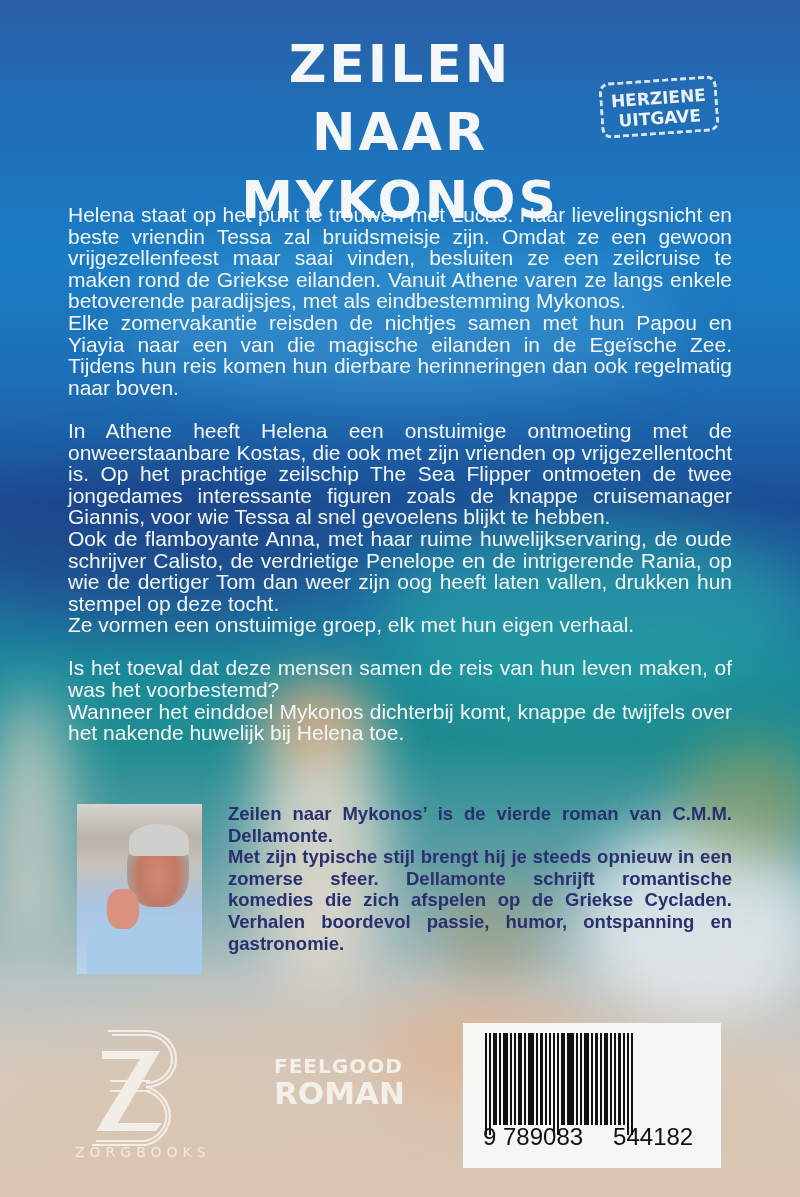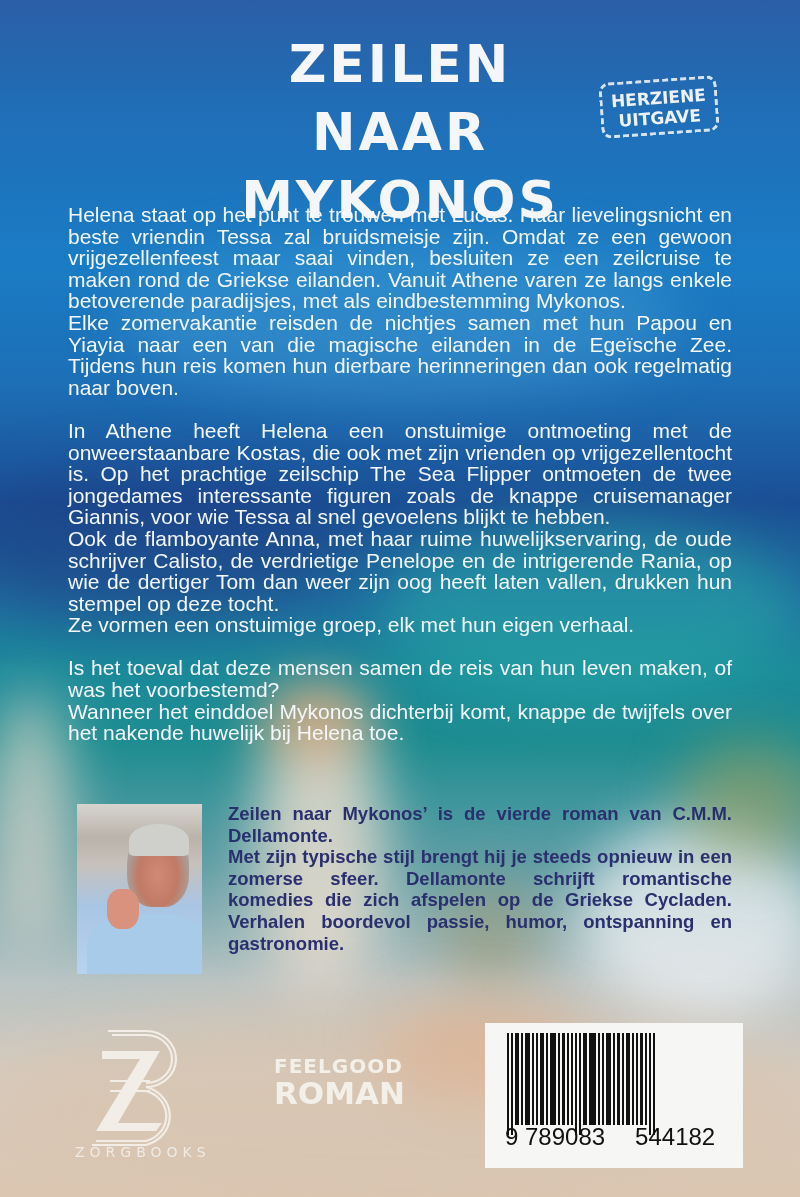--- a/index.html
+++ b/index.html
@@ -28,21 +28,21 @@
   .bio { position:absolute; left:228px; top:803px; width:504px; color:#2a2f6e; font-family:"Liberation Sans", sans-serif;
     font-size:18.5px; line-height:21.6px; text-align:justify;font-weight:bold; }
   .bio p { margin:0; }
   .bio b { color:#27306e; }
   .logo { position:absolute; left:88px; top:1027px; width:100px; height:122px; }
   .logo-label { position:absolute; left:75px; top:1144px; width:100px; text-align:center; font-size:14px; letter-spacing:5px;
     color:#f0ebe4; font-family:"DejaVu Sans", sans-serif; }
   .feelgood { position:absolute; left:274px; top:1055px; color:#f3efe9; font-weight:bold; font-family:"DejaVu Sans", sans-serif; }
   .feelgood .l1 { font-size:20px; letter-spacing:1px; line-height:22px; }
   .feelgood .l2 { font-size:31px; line-height:32px; letter-spacing:0px; }
-  .barcode-box { position:absolute; left:485px; top:1023px; width:258px; height:145px; background:#f6f6f5; }
+  .barcode-box { position:absolute; left:463px; top:1023px; width:258px; height:145px; background:#f6f6f5; }
   .bars { position:absolute; left:22px; top:10px; width:212px; height:98px; display:flex; align-items:flex-start; }
   .bars span { display:block; height:92px; background:#111; margin-right:2px; }
   .bars span.g { height:102px; }
   .isbn { position:absolute; left:20px; top:100px; font-family:"Liberation Sans", sans-serif; font-size:24px; color:#111; letter-spacing:0px; }
   .isbn .p2 { margin-left:30px; }
 </style>
 </head>
 <body>
 
 <div class="cover">

